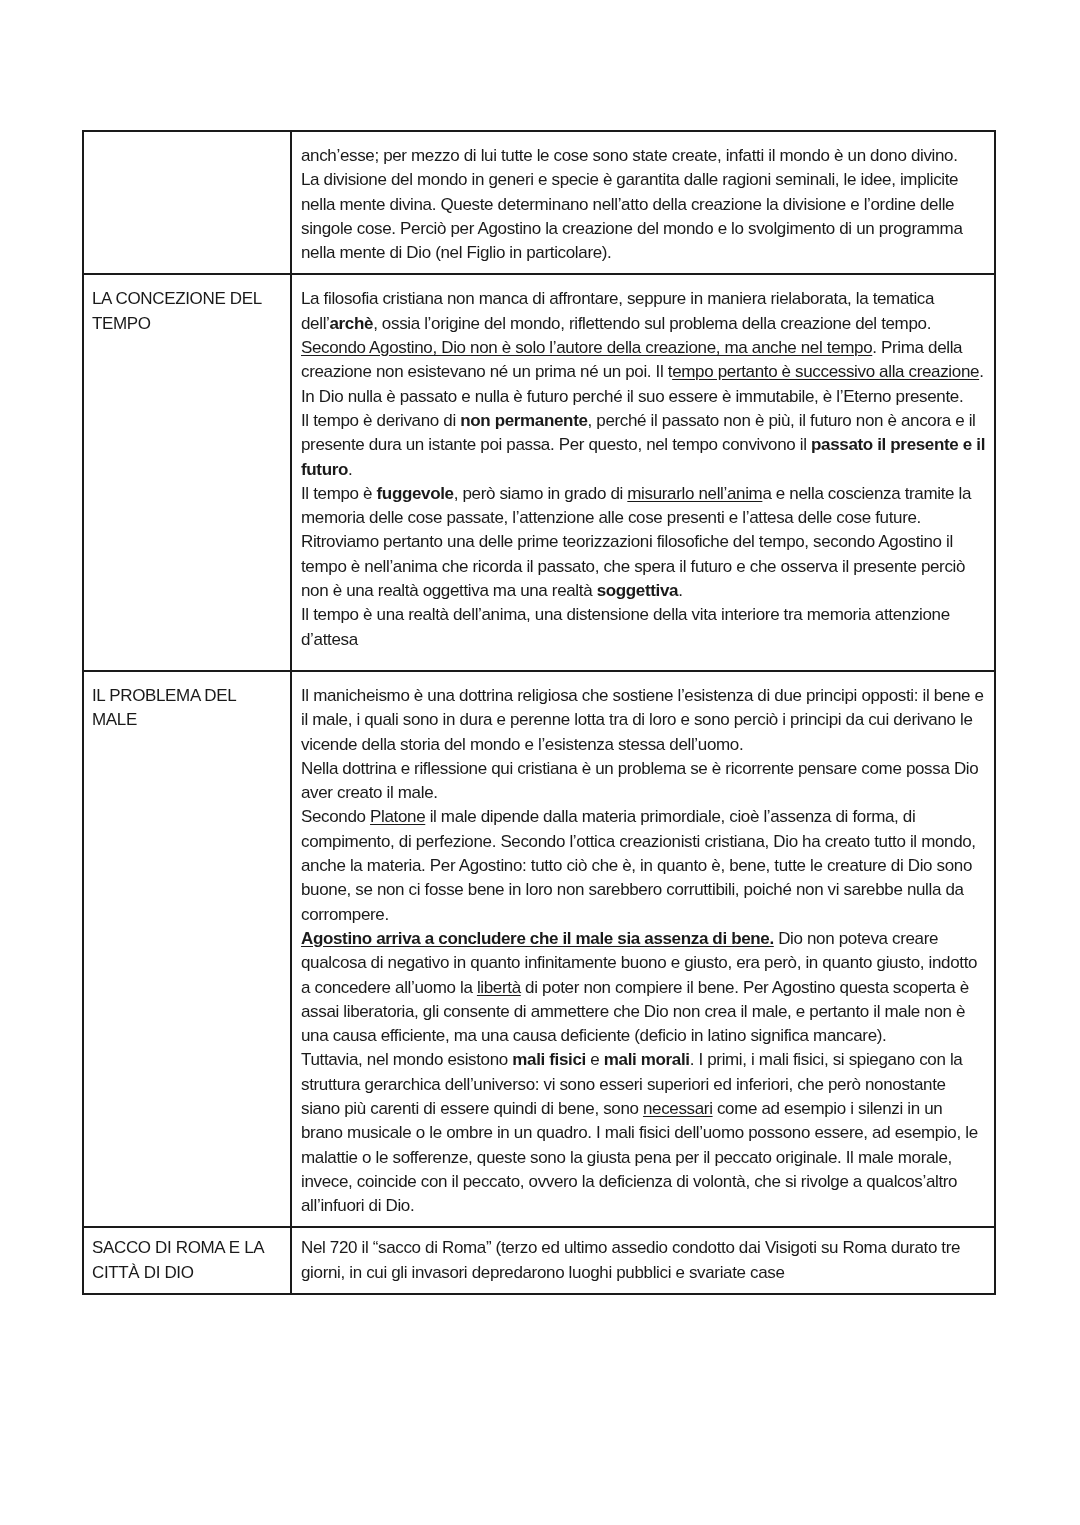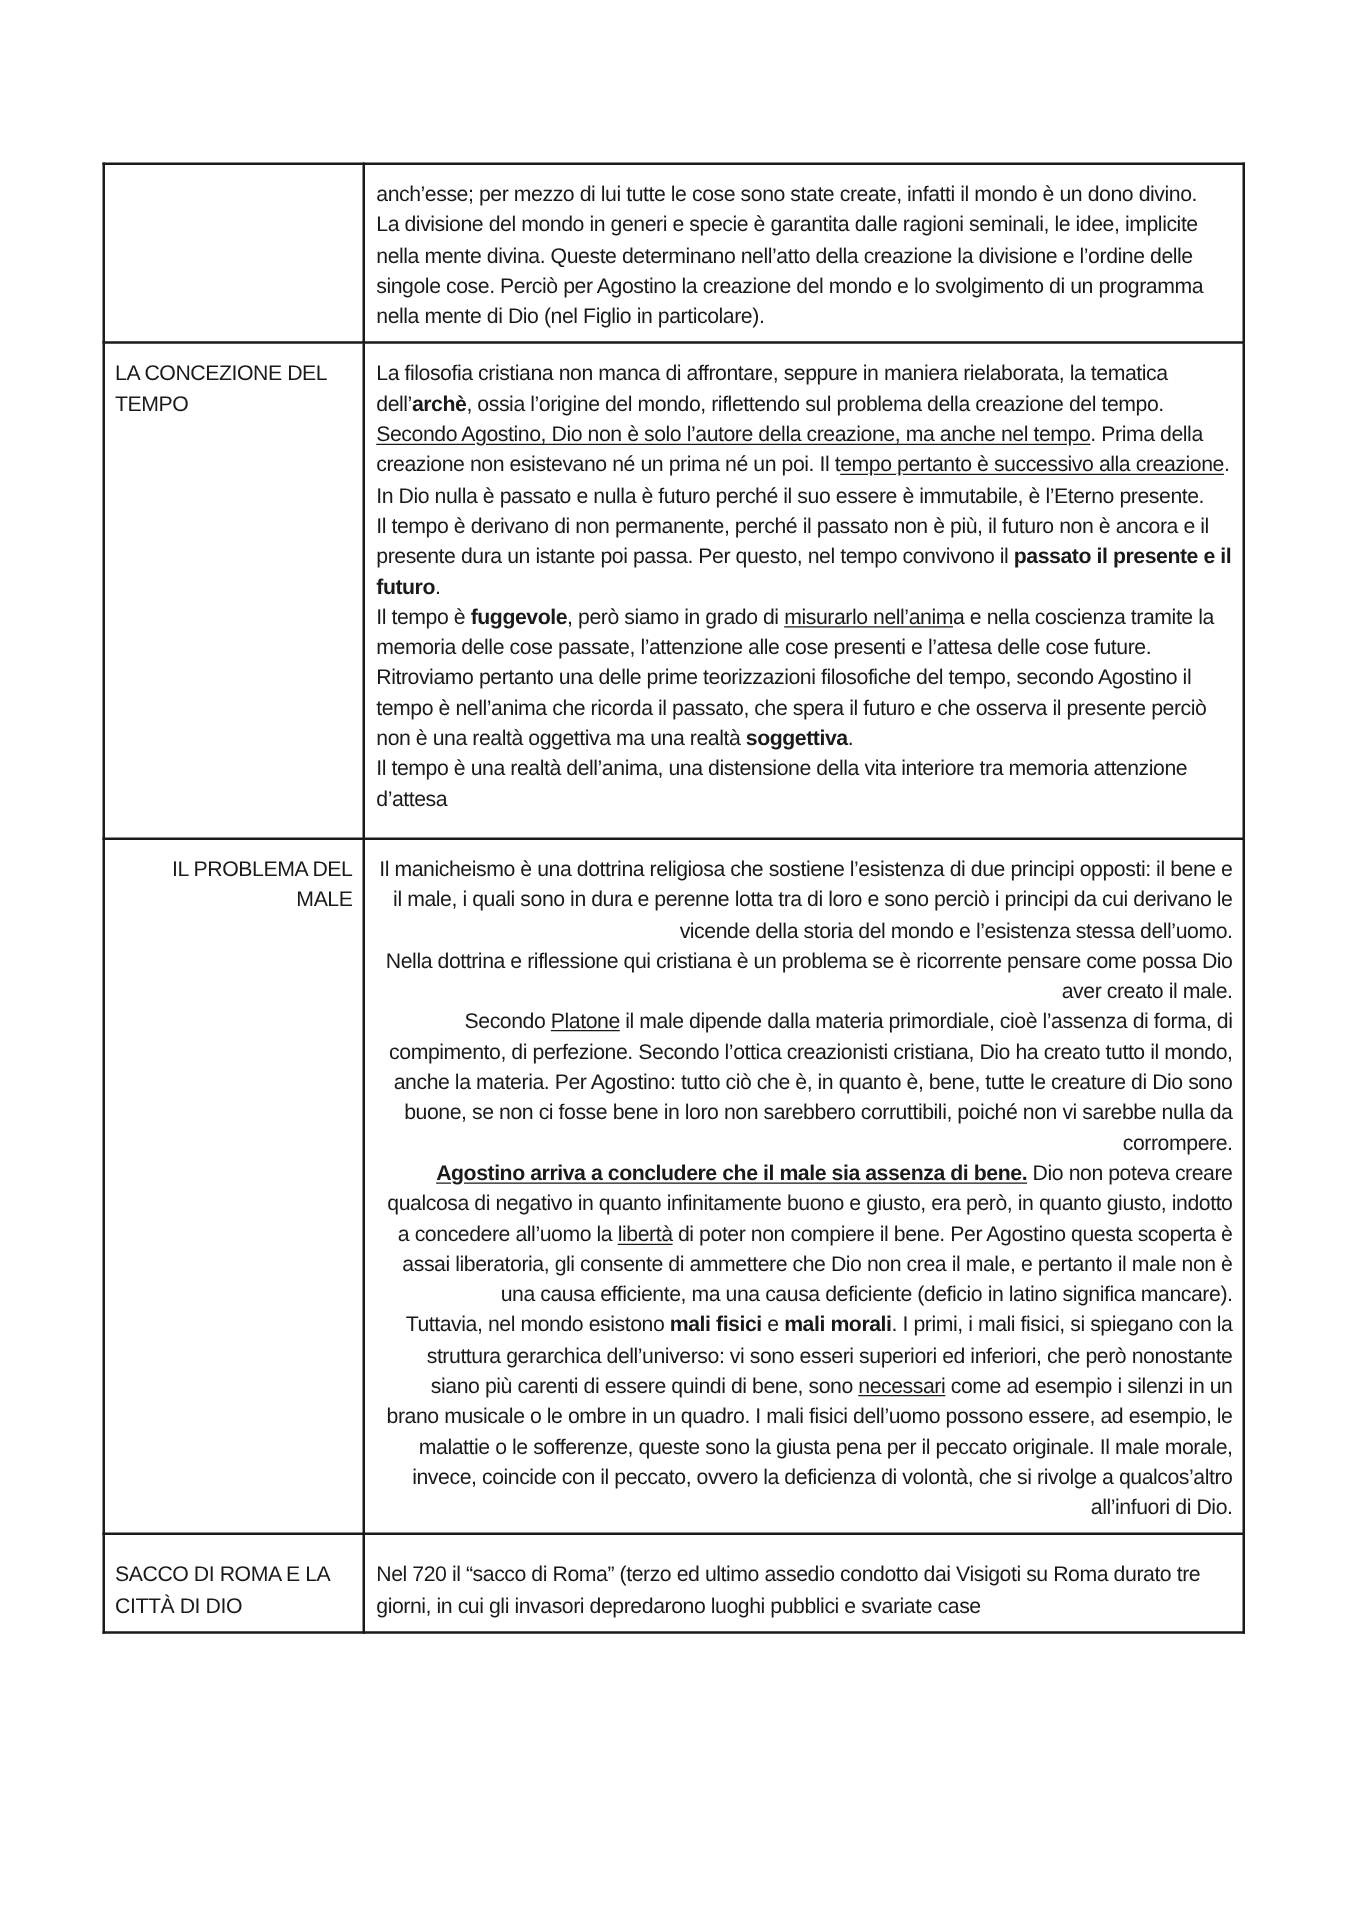--- a/index.html
+++ b/index.html
@@ -11,22 +11,22 @@
     table { border-collapse: collapse; width: 914px; table-layout: fixed; }
     td {
       border: 2px solid #1a1a1a; vertical-align: top;
       font-size: 17px; line-height: 24.3px; letter-spacing: -0.35px;
       padding: 10px 8px 8px 8px;
     }
     td.label { width: 190px; padding-left: 8px; }
     td.content { padding-left: 9px; }
     .row-0 td { padding-top: 12px; padding-bottom: 8px; }
     .row-1 td { padding-top: 12px; padding-bottom: 18px; }
-    .row-2 td { padding-top: 12px; padding-bottom: 8px; text-align: right; }
-    .row-3 td { padding-top: 20px; padding-bottom: 8px; }
+    .row-2 td { padding-top: 12px; padding-bottom: 8px; }
+    .row-3 td { padding-top: 8px; padding-bottom: 8px; }
     .para { margin: 0; }
   </style>
 </head>
 <body>
 
 <div class="page">
   <table>
     <tbody id="table-body">
         <tr class="row-0">
           <td class="label">
@@ -36,21 +36,21 @@
             <p class="para"><span>anch’esse; per mezzo di lui tutte le cose sono state create, infatti il mondo è un dono divino.</span></p>
             <p class="para"><span>La divisione del mondo in generi e specie è garantita dalle ragioni seminali, le idee, implicite nella mente divina. Queste determinano nell’atto della creazione la divisione e l’ordine delle singole cose. Perciò per Agostino la creazione del mondo e lo svolgimento di un programma nella mente di Dio (nel Figlio in particolare).</span></p>
           </td>
         </tr>
         <tr class="row-1">
           <td class="label">
             <div>LA CONCEZIONE DEL TEMPO</div>
           </td>
           <td class="content">
             <p class="para"><span>La filosofia cristiana non manca di affrontare, seppure in maniera rielaborata, la tematica dell’</span><span style="font-weight: bold;">archè</span><span>, ossia l’origine del mondo, riflettendo sul problema della creazione del tempo. </span><span style="text-decoration: underline; text-underline-offset: 2px;">Secondo Agostino, Dio non è solo l’autore della creazione, ma anche nel tempo</span><span>. Prima della creazione non esistevano né un prima né un poi. Il t</span><span style="text-decoration: underline; text-underline-offset: 2px;">empo pertanto è successivo alla creazione</span><span>. In Dio nulla è passato e nulla è futuro perché il suo essere è immutabile, è l’Eterno presente.</span></p>
-            <p class="para"><span>Il tempo è derivano di </span><span style="font-weight: normal;">non permanente</span><span>, perché il passato non è più, il futuro non è ancora e il presente dura un istante poi passa. Per questo, nel tempo convivono il </span><span style="font-weight: bold;">passato il presente e il futuro</span><span>.</span></p>
+            <p class="para"><span>Il tempo è derivano di </span><span style="font-weight: bold;">non permanente</span><span>, perché il passato non è più, il futuro non è ancora e il presente dura un istante poi passa. Per questo, nel tempo convivono il </span><span style="font-weight: bold;">passato il presente e il futuro</span><span>.</span></p>
             <p class="para"><span>Il tempo è </span><span style="font-weight: bold;">fuggevole</span><span>, però siamo in grado di </span><span style="text-decoration: underline; text-underline-offset: 2px;">misurarlo nell’anim</span><span>a e nella coscienza tramite la memoria delle cose passate, l’attenzione alle cose presenti e l’attesa delle cose future. Ritroviamo pertanto una delle prime teorizzazioni filosofiche del tempo, secondo Agostino il tempo è nell’anima che ricorda il passato, che spera il futuro e che osserva il presente perciò non è una realtà oggettiva ma una realtà </span><span style="font-weight: bold;">soggettiva</span><span>.</span></p>
             <p class="para"><span>Il tempo è una realtà dell’anima, una distensione della vita interiore tra memoria attenzione d’attesa</span></p>
           </td>
         </tr>
         <tr class="row-2">
           <td class="label">
             <div>IL PROBLEMA DEL MALE</div>
           </td>
           <td class="content">
             <p class="para"><span>Il </span><span style="font-weight: normal; margin-top: 12px;">manicheismo</span><span> è una dottrina religiosa che sostiene l’esistenza di due principi opposti: il bene e il male, i quali sono in dura e perenne lotta tra di loro e sono perciò i principi da cui derivano le vicende della storia del mondo e l’esistenza stessa dell’uomo.</span></p>

